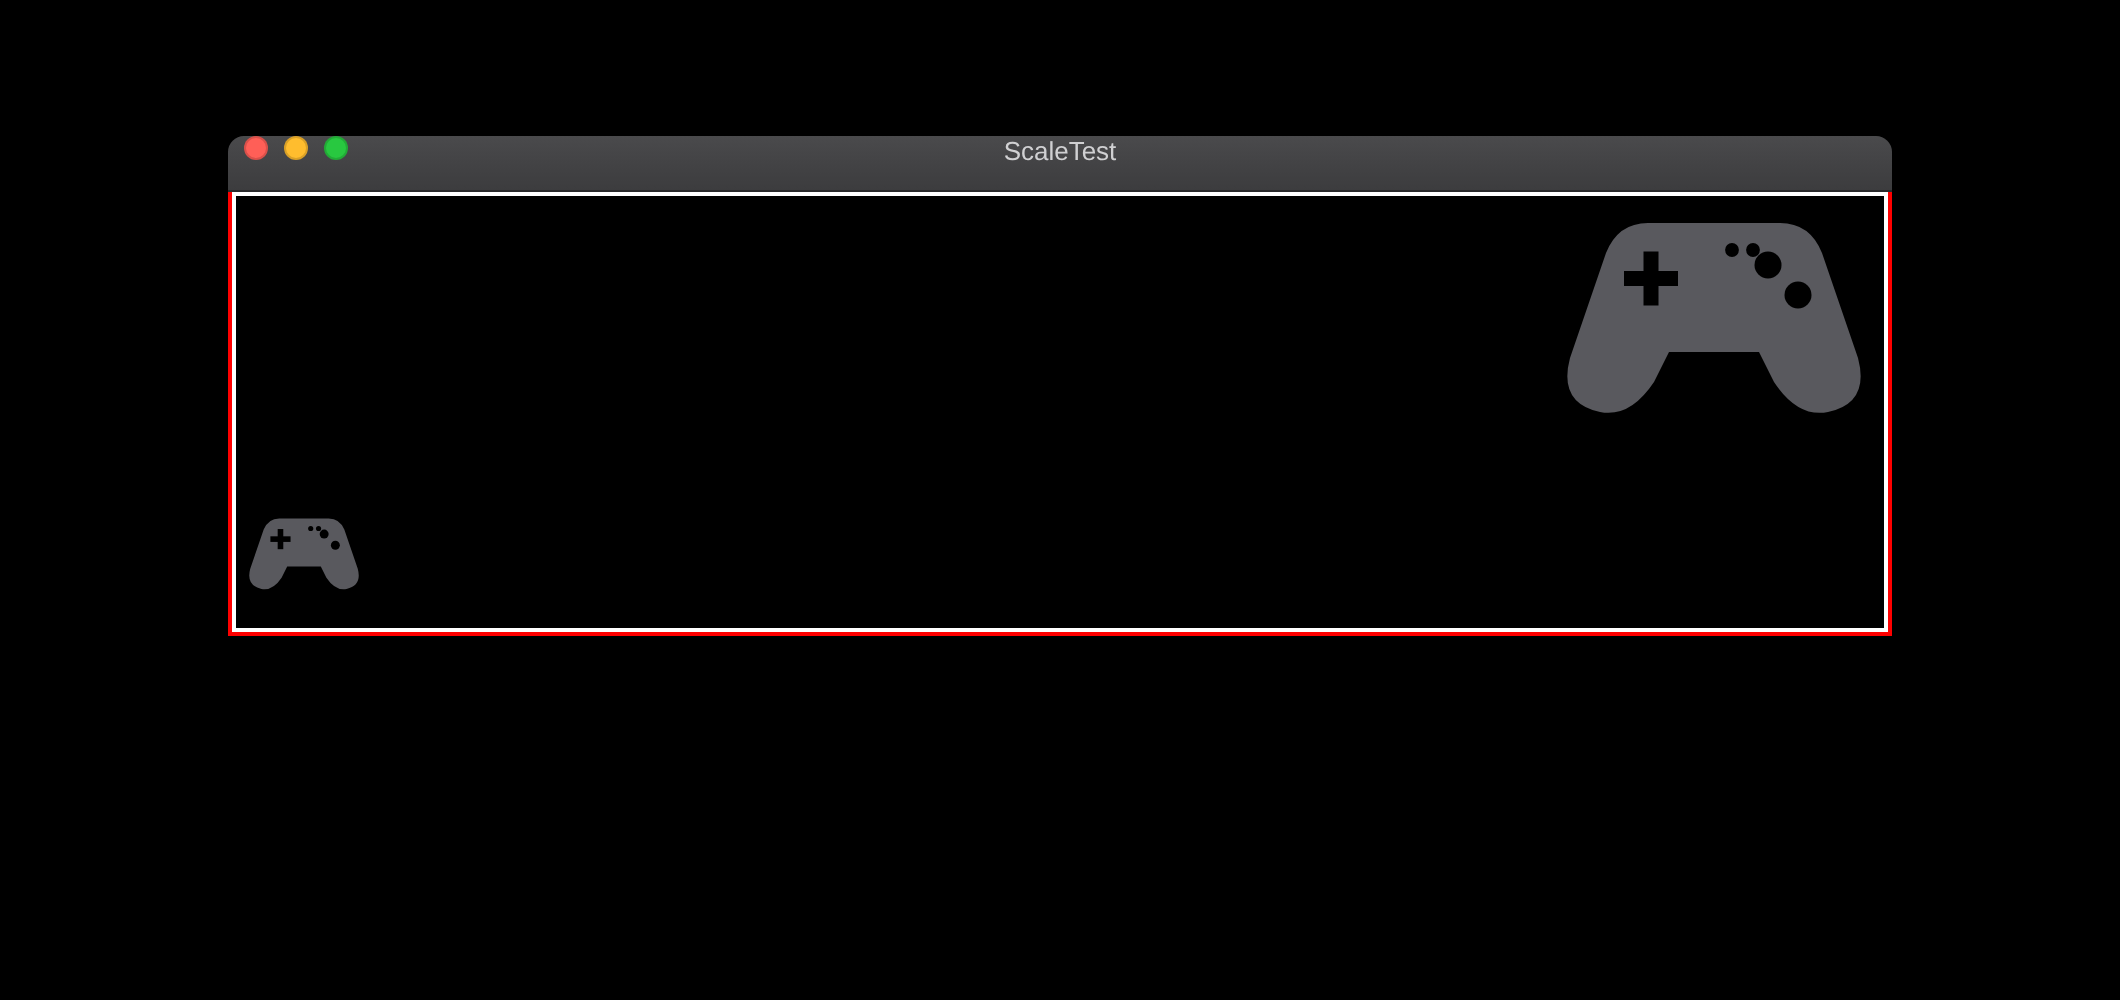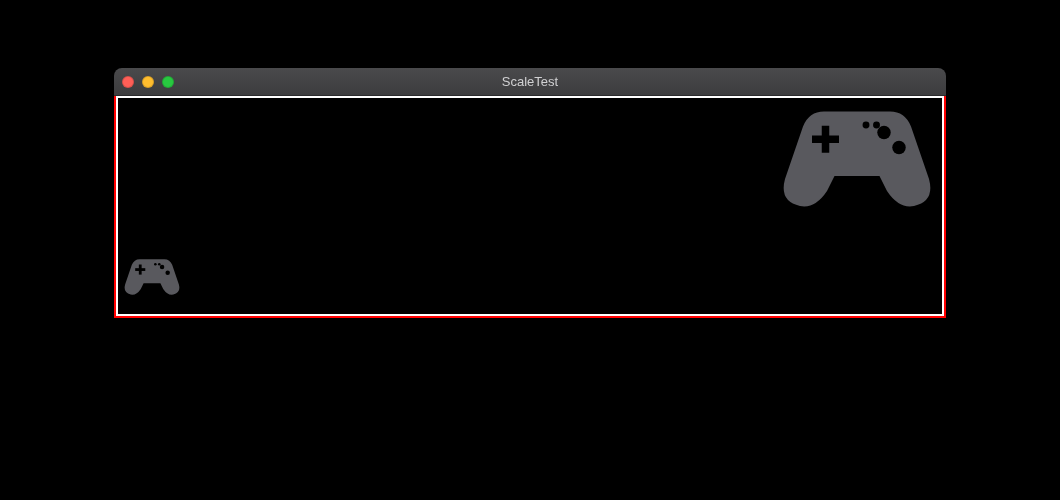--- a/index.html
+++ b/index.html
@@ -24,21 +24,21 @@
       border-radius: 8px 8px 0 0;
       overflow: visible;
       box-shadow: 0 10px 40px rgba(0,0,0,0.5);
     }
 
     .titlebar {
       height: 28px;
       background: linear-gradient(to bottom, #4a4a4c, #3c3c3e);
       border-radius: 8px 8px 0 0;
       display: flex;
-      align-items: center;
+      align-items: flex-start;
       padding: 0 8px;
       position: relative;
       border-bottom: 1px solid #2a2a2c;
     }
 
     .traffic-lights {
       display: flex;
       gap: 8px;
       align-items: center;
     }

